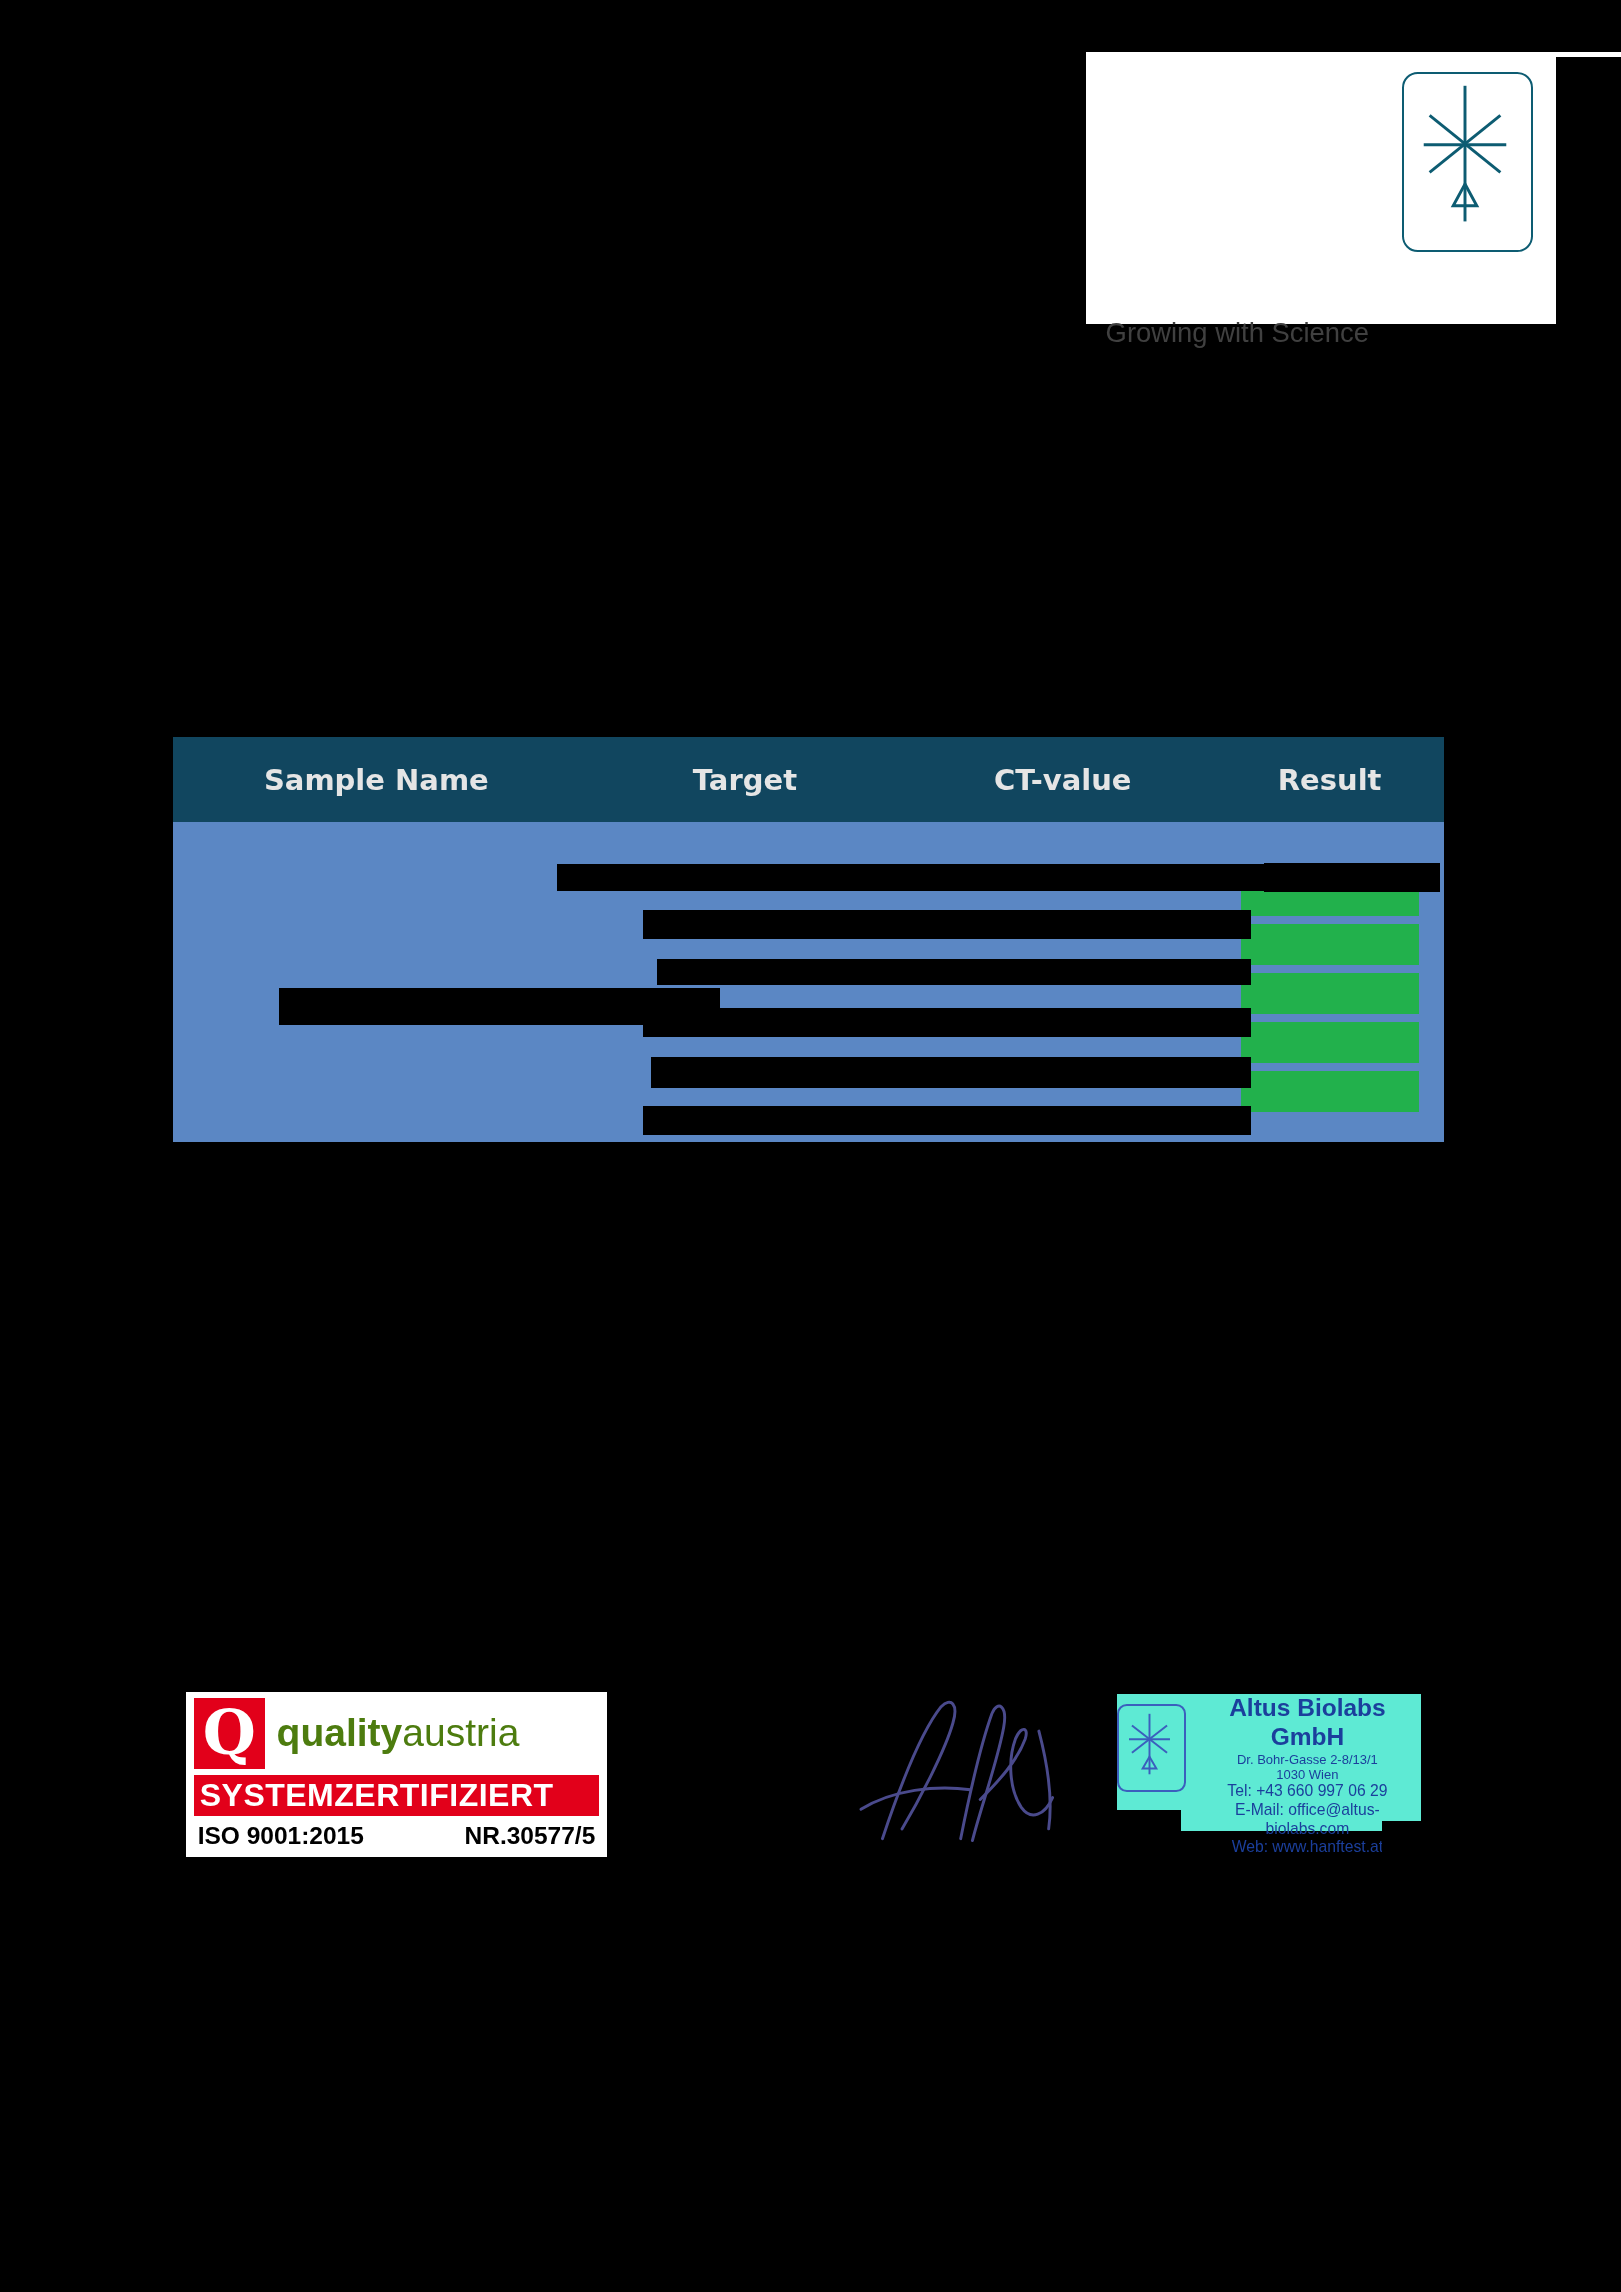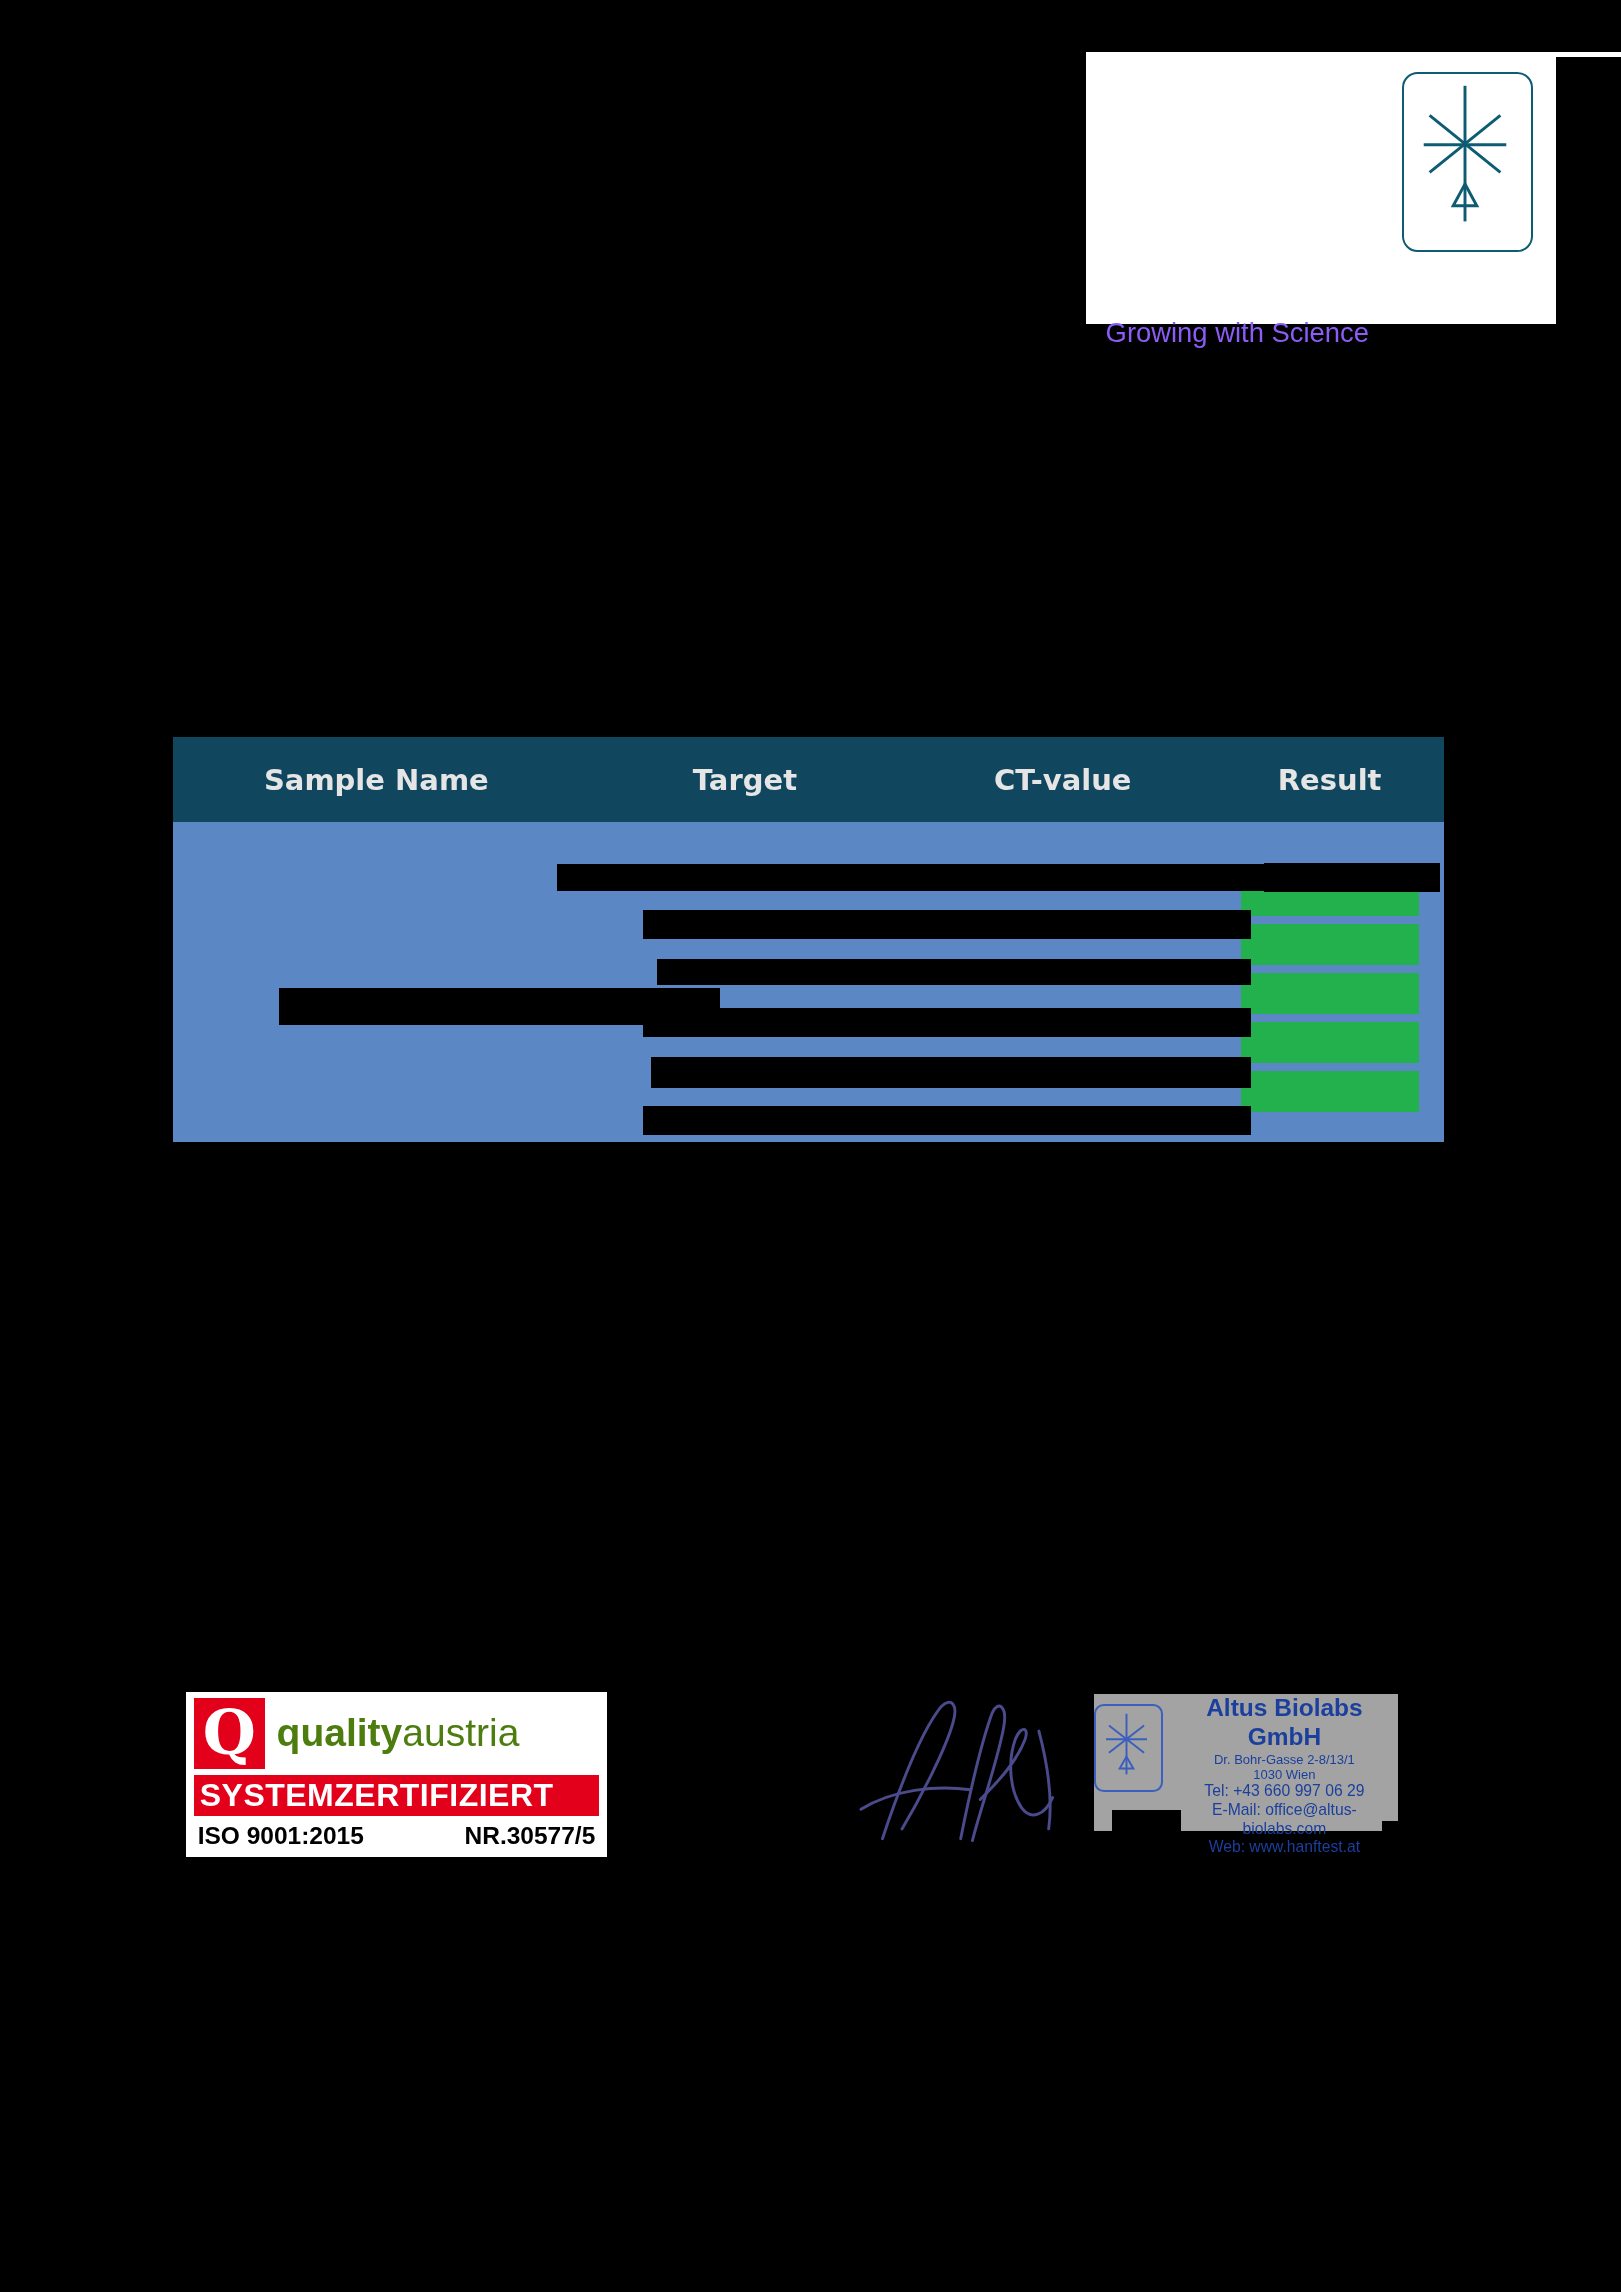--- a/index.html
+++ b/index.html
@@ -44,21 +44,21 @@
     letter-spacing: -2px;
     color: #23b3cd;
     line-height: 1;
   }
   .logo-tagline {
     position: absolute;
     left: 19.6px;
     top: 265px;
     font-family: "Liberation Sans", sans-serif;
     font-size: 27.4px;
-    color: #8b5cf6;
+    color: #404040;
     white-space: nowrap;
   }
   .logo-mark {
     position: absolute;
     left: 316px;
     top: 19.6px;
     width: 127px;
     height: 176px;
     border: 2.9px solid #0d5c72;
     border-radius: 15.7px;
@@ -185,25 +185,25 @@
   .sig-line {
     position: absolute;
     left: -19.6px;
     top: 174px;
     width: 421px;
     height: 4.9px;
     background: #000000;
   }
   .stamp {
     position: absolute;
-    left: 290px;
+    left: 313px;
     top: 2px;
     width: 304px;
     height: 137px;
-    background: #a3a3a3;
+    background: #5eead4;
     display: flex;
     align-items: flex-start;
     gap: 7.8px;
   }
   .stamp-mark {
     margin-top: 9.8px;
     width: 65px;
     height: 84px;
     border: 2px solid #3b5fbd;
     border-radius: 9.8px;

